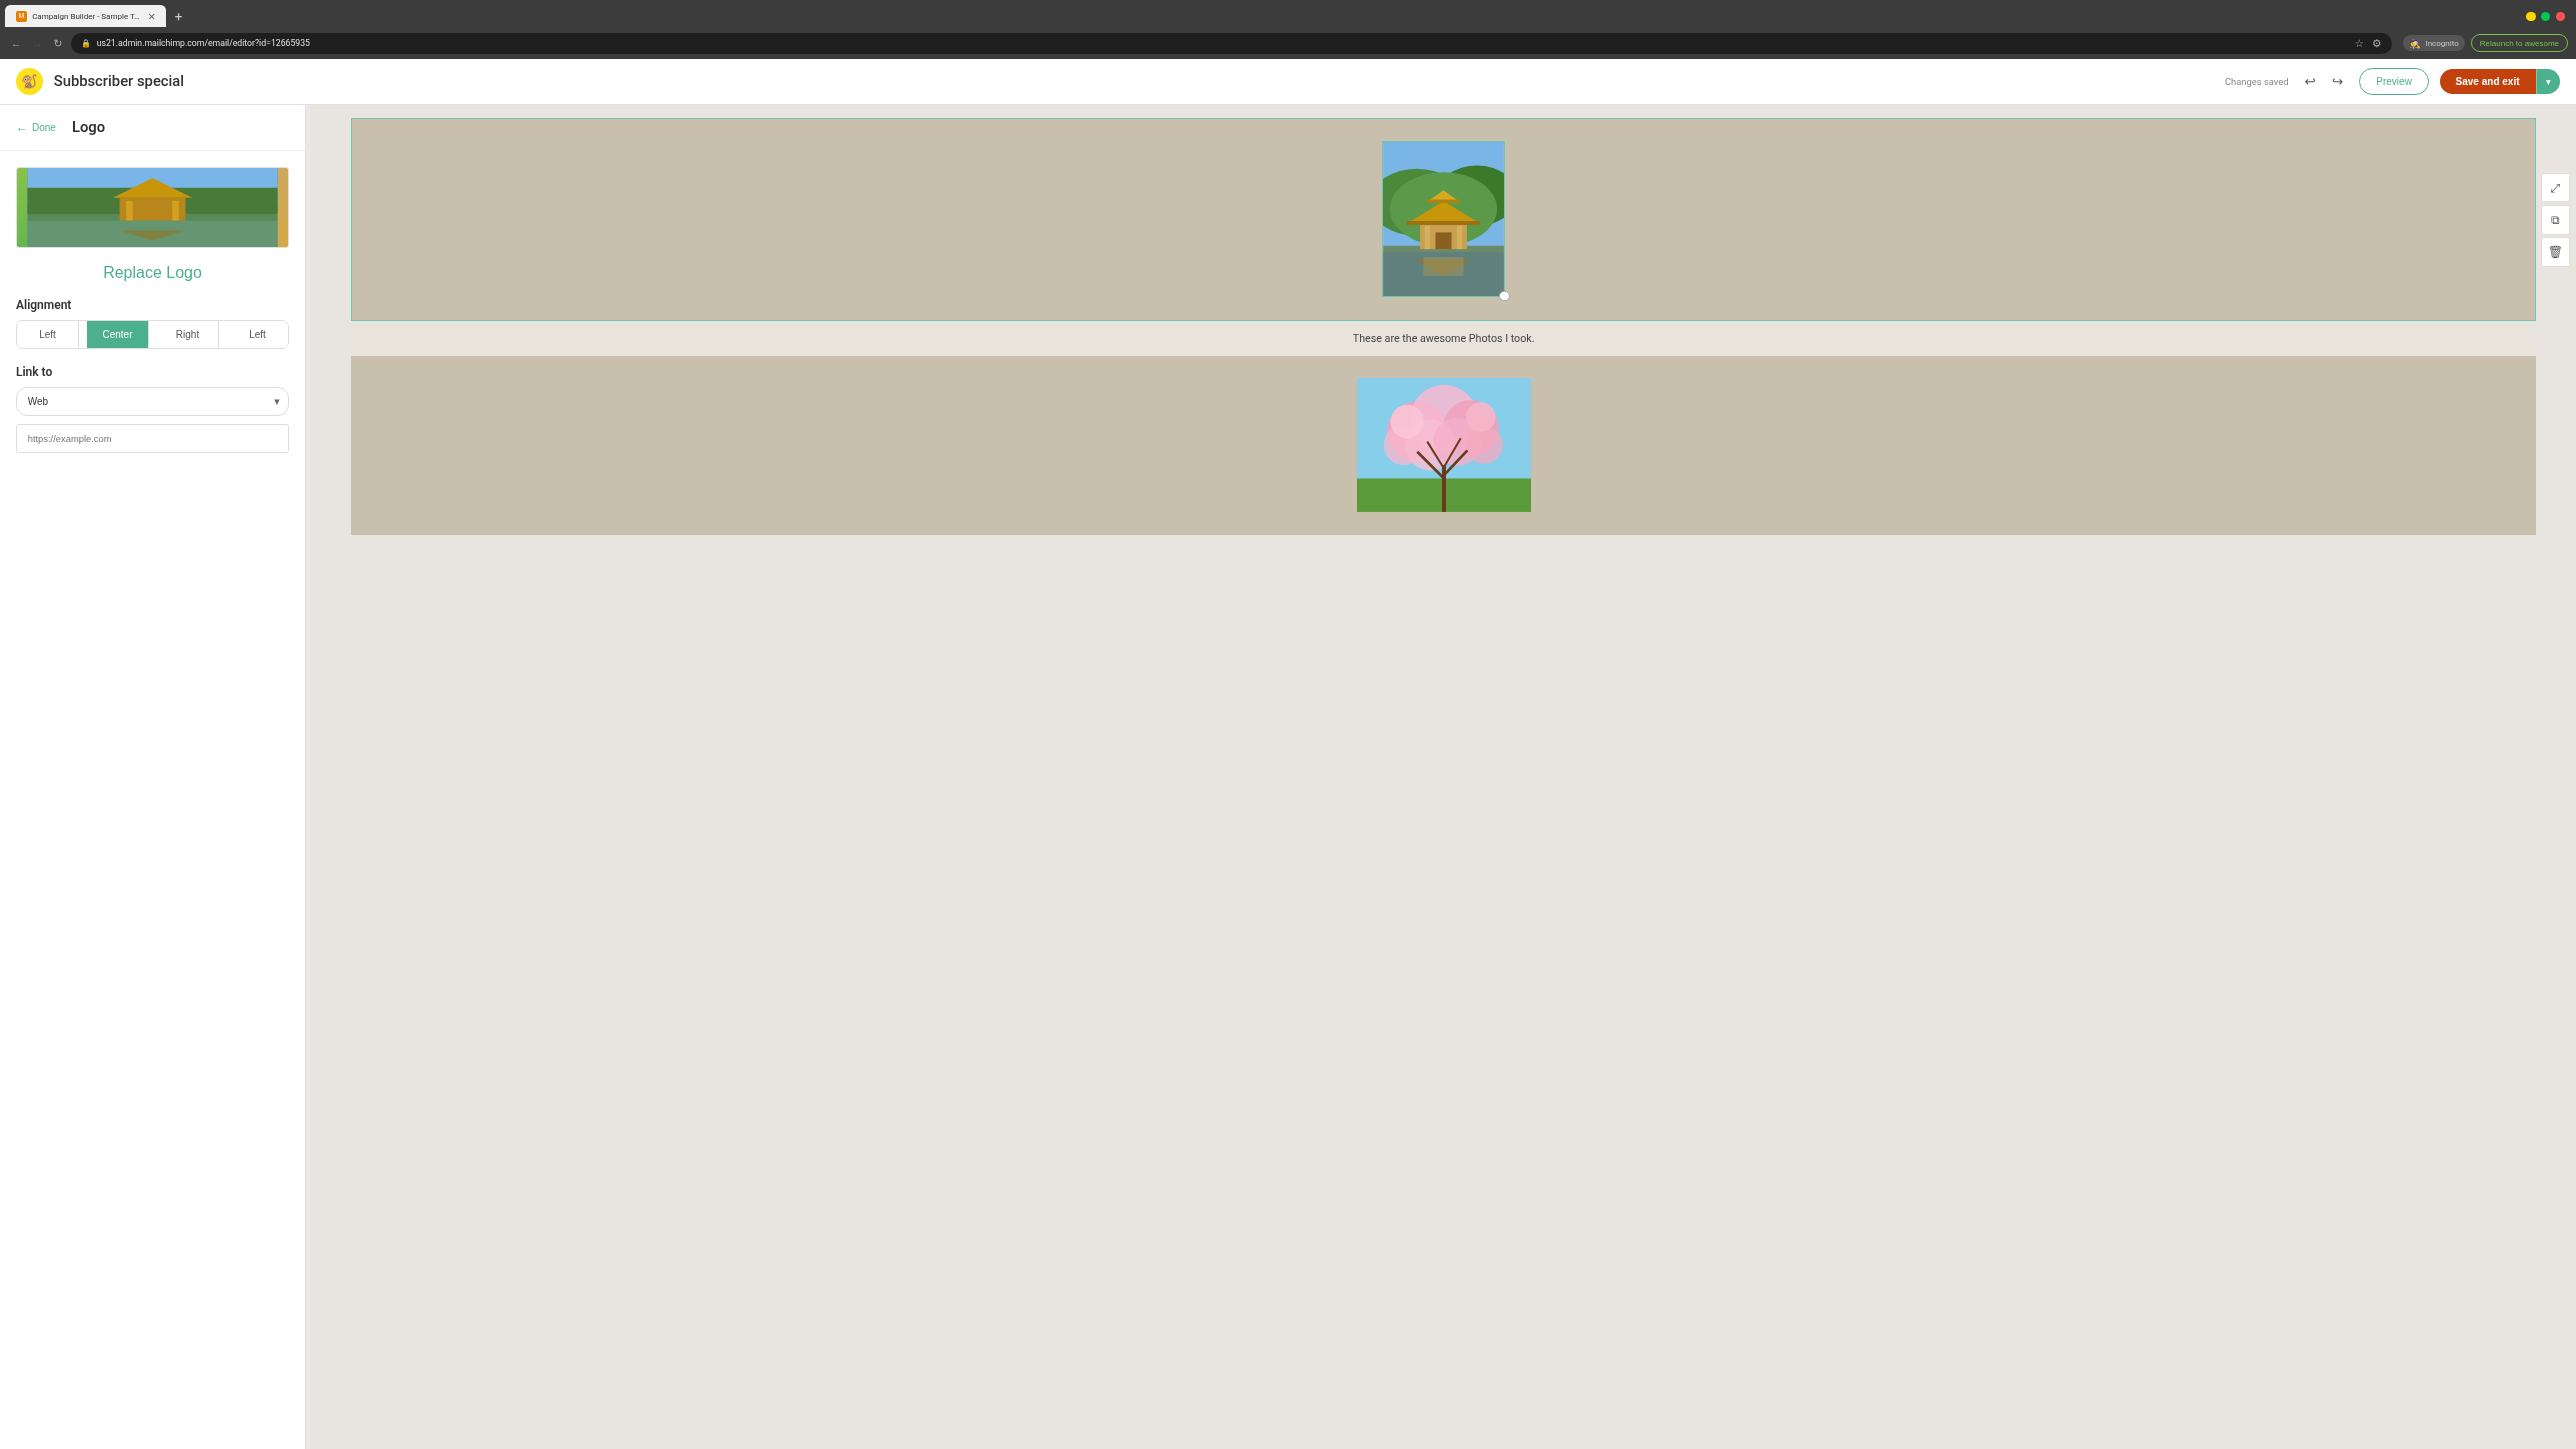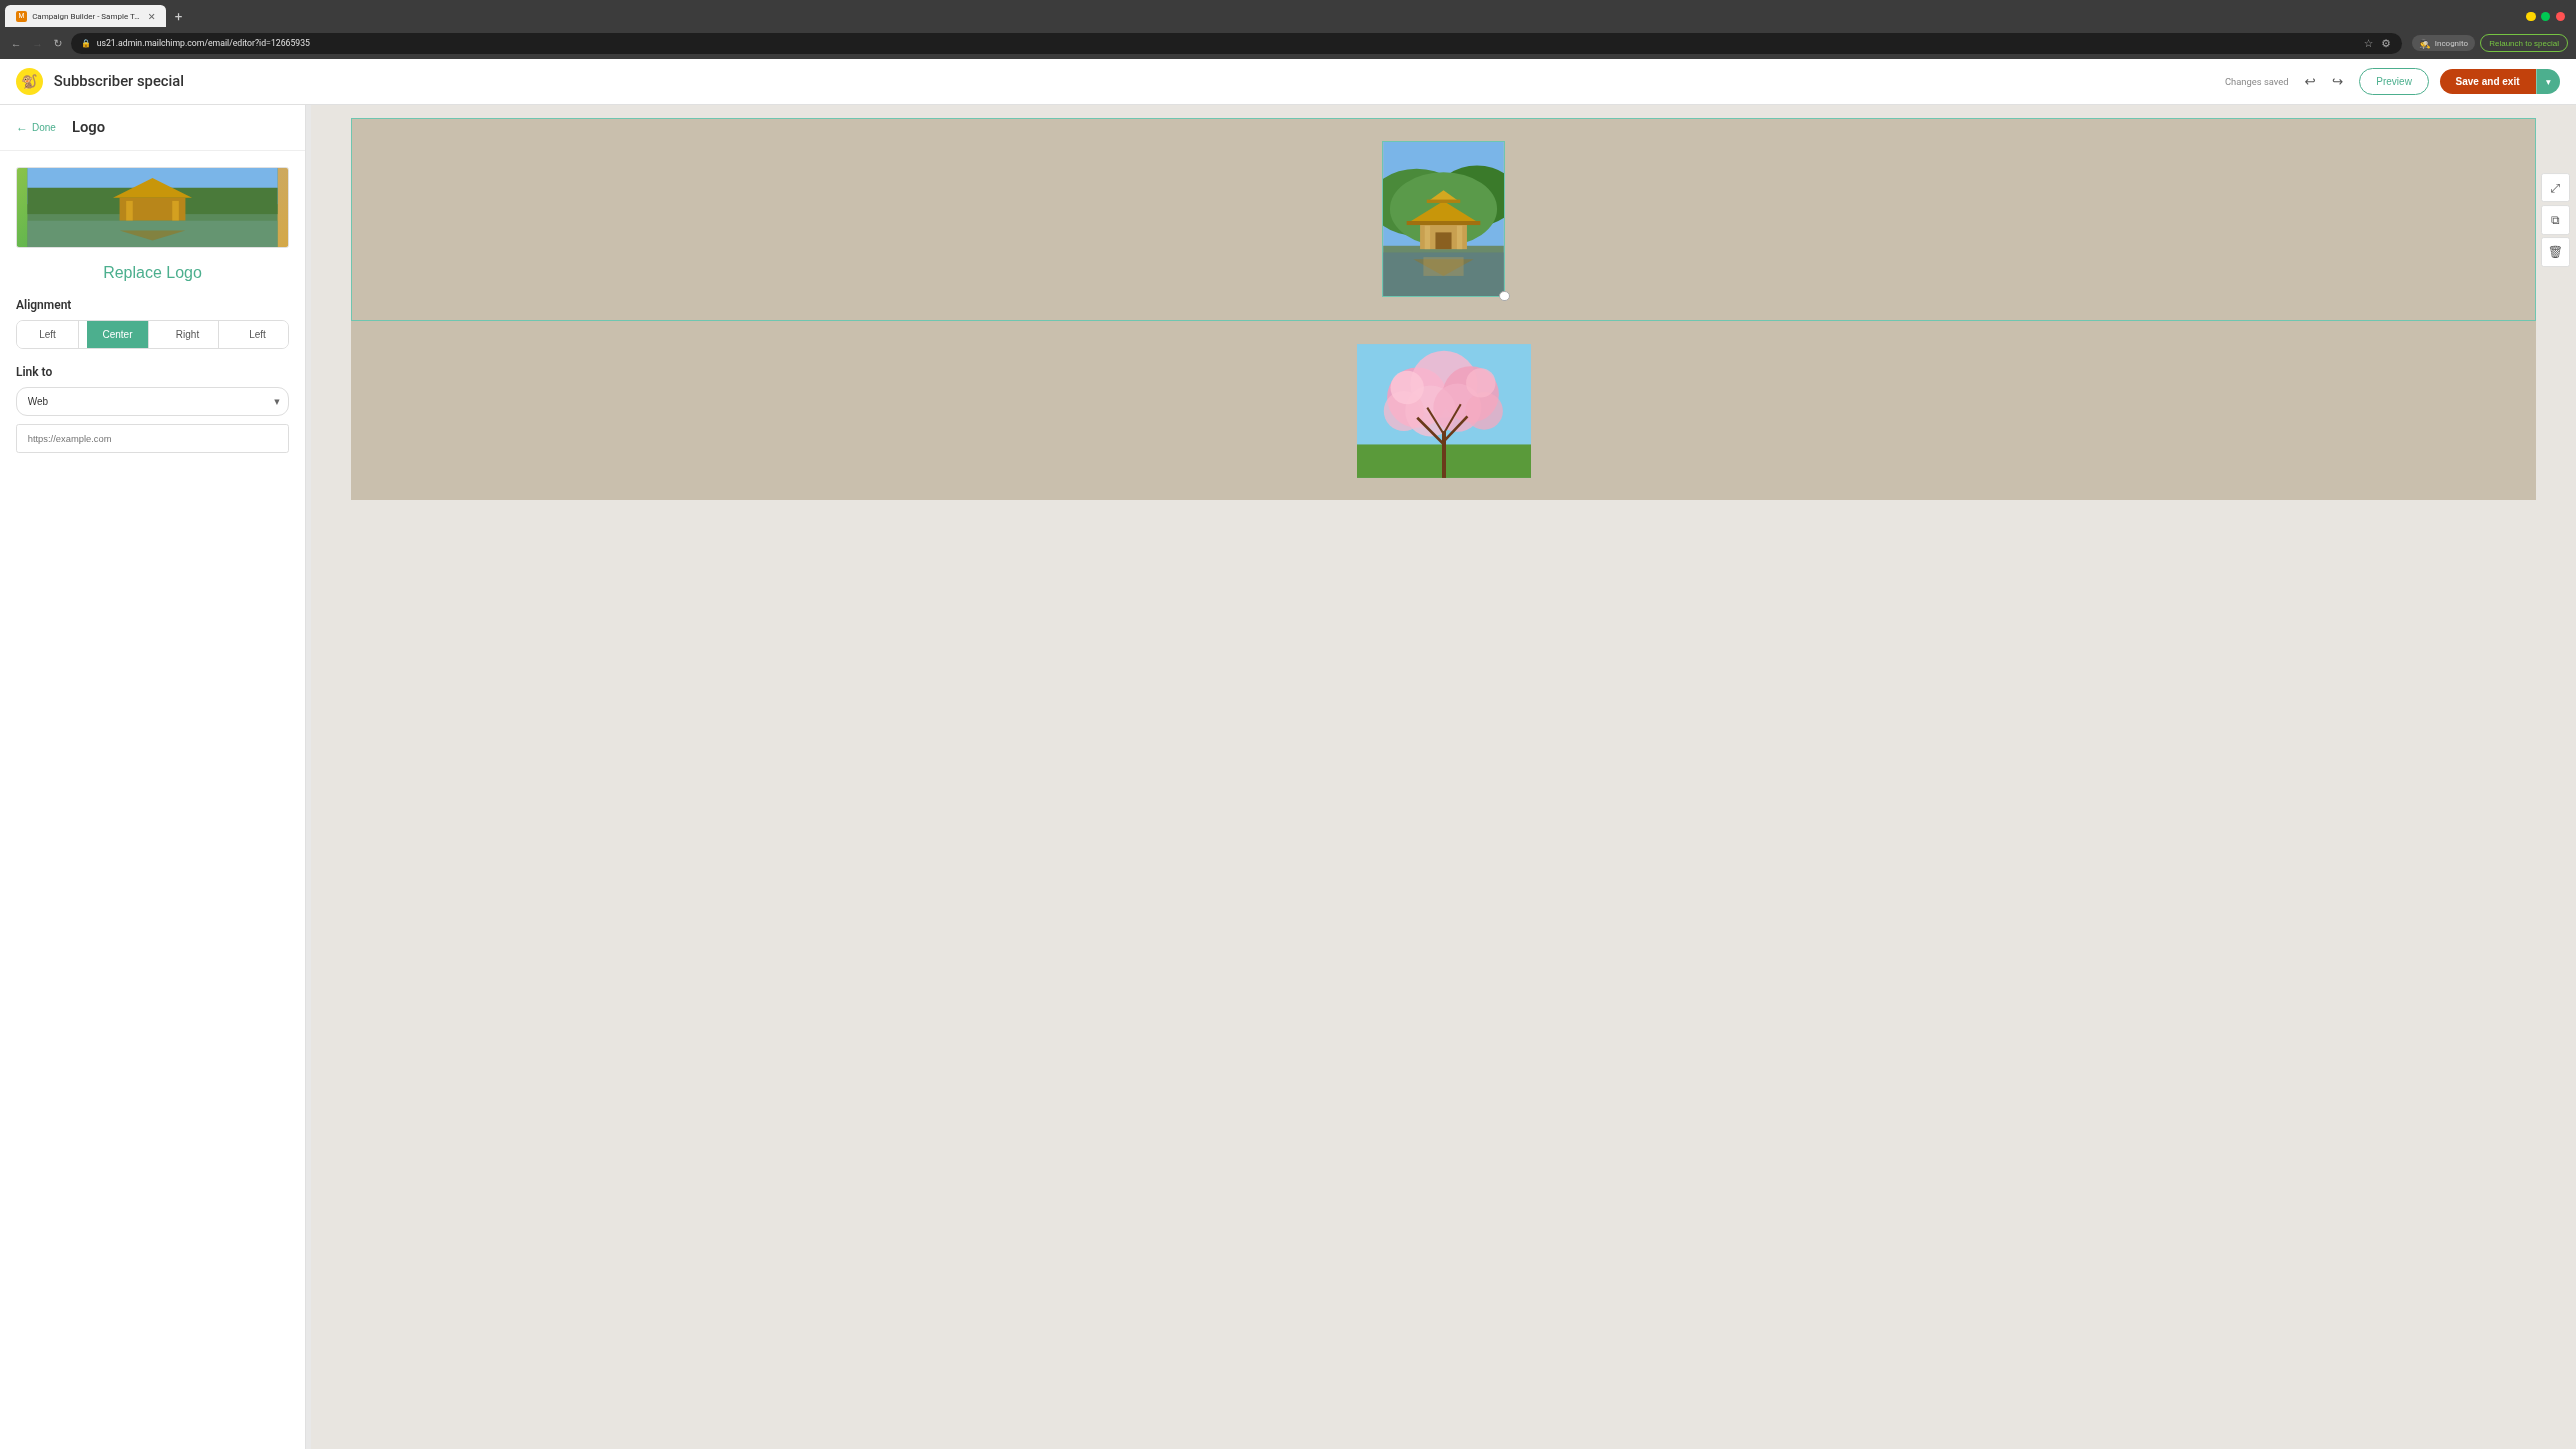--- a/index.html
+++ b/index.html
@@ -122,21 +122,21 @@
       <div class="address-actions">
         <span class="star-icon">☆</span>
         <span class="star-icon">⚙</span>
       </div>
     </div>
     <div class="browser-ext">
       <div class="incognito-badge">
         <span class="incognito-icon">🕵</span>
         <span>Incognito</span>
       </div>
-      <button class="relaunch-btn">Relaunch to special</button>
+      <button class="relaunch-btn">Relaunch to awesome</button>
     </div>
   </div>
 </div>
 
 <div class="app-header">
   <div class="app-logo">🐒</div>
   <span class="app-title">Subbscriber special</span>
   <div class="header-spacer"></div>
   <span class="changes-saved">Changes saved</span>
   <div class="undo-redo">
@@ -259,20 +259,23 @@
         </div>
 
         
         <div style="position:absolute; right: -35px; top: 50%; transform: translateY(-50%); display: flex; flex-direction: column; gap: 2.7px;">
           <button class="tool-btn">⤢</button>
           <button class="tool-btn">⧉</button>
           <button class="tool-btn">🗑</button>
         </div>
       </div>
 
+      <div class="photo-caption">
+        <span>These are the awesome Photos I took.</span>
+      </div>
 
       <div class="email-section-cherry">
         <div class="cherry-img-box">
           <svg width="174" height="134" viewBox="0 0 260 200" xmlns="http://www.w3.org/2000/svg">
 
             <rect width="260" height="200" fill="#87ceeb"></rect>
 
             <rect x="0" y="150" width="260" height="50" fill="#5a9a3a"></rect>
 
             <circle cx="90" cy="80" r="45" fill="#f4a0c0" opacity="0.9"></circle>

